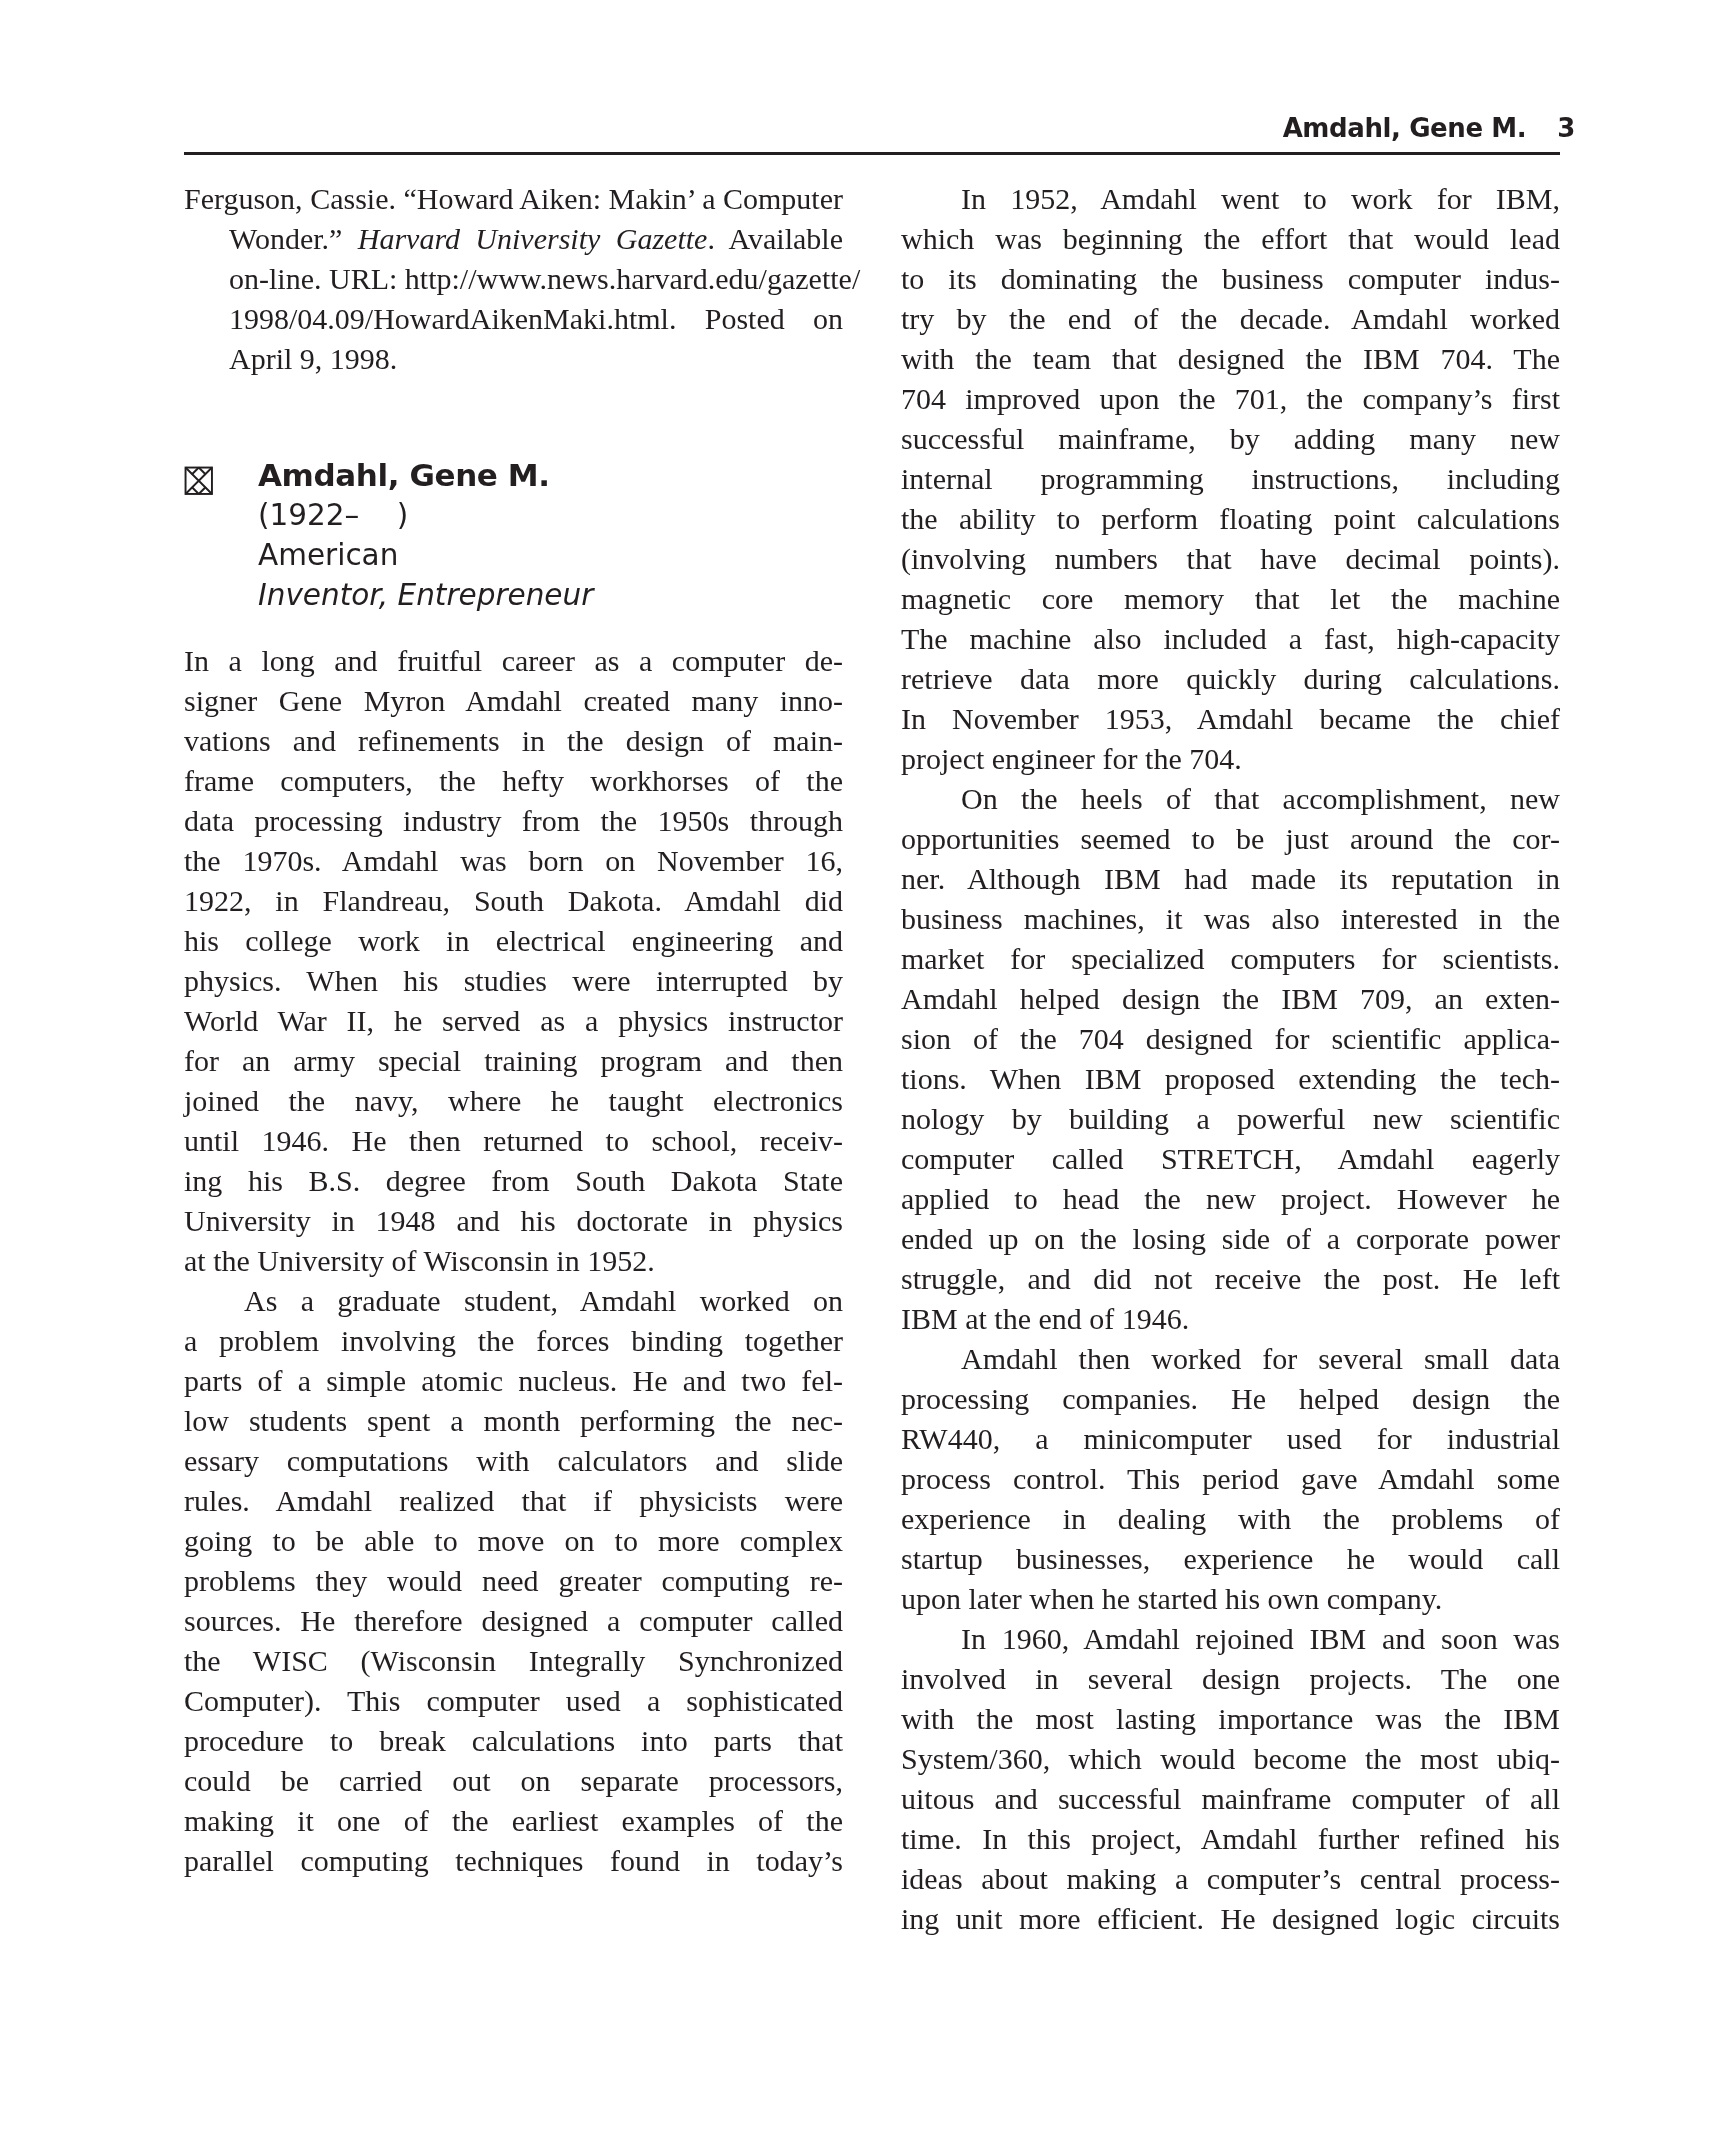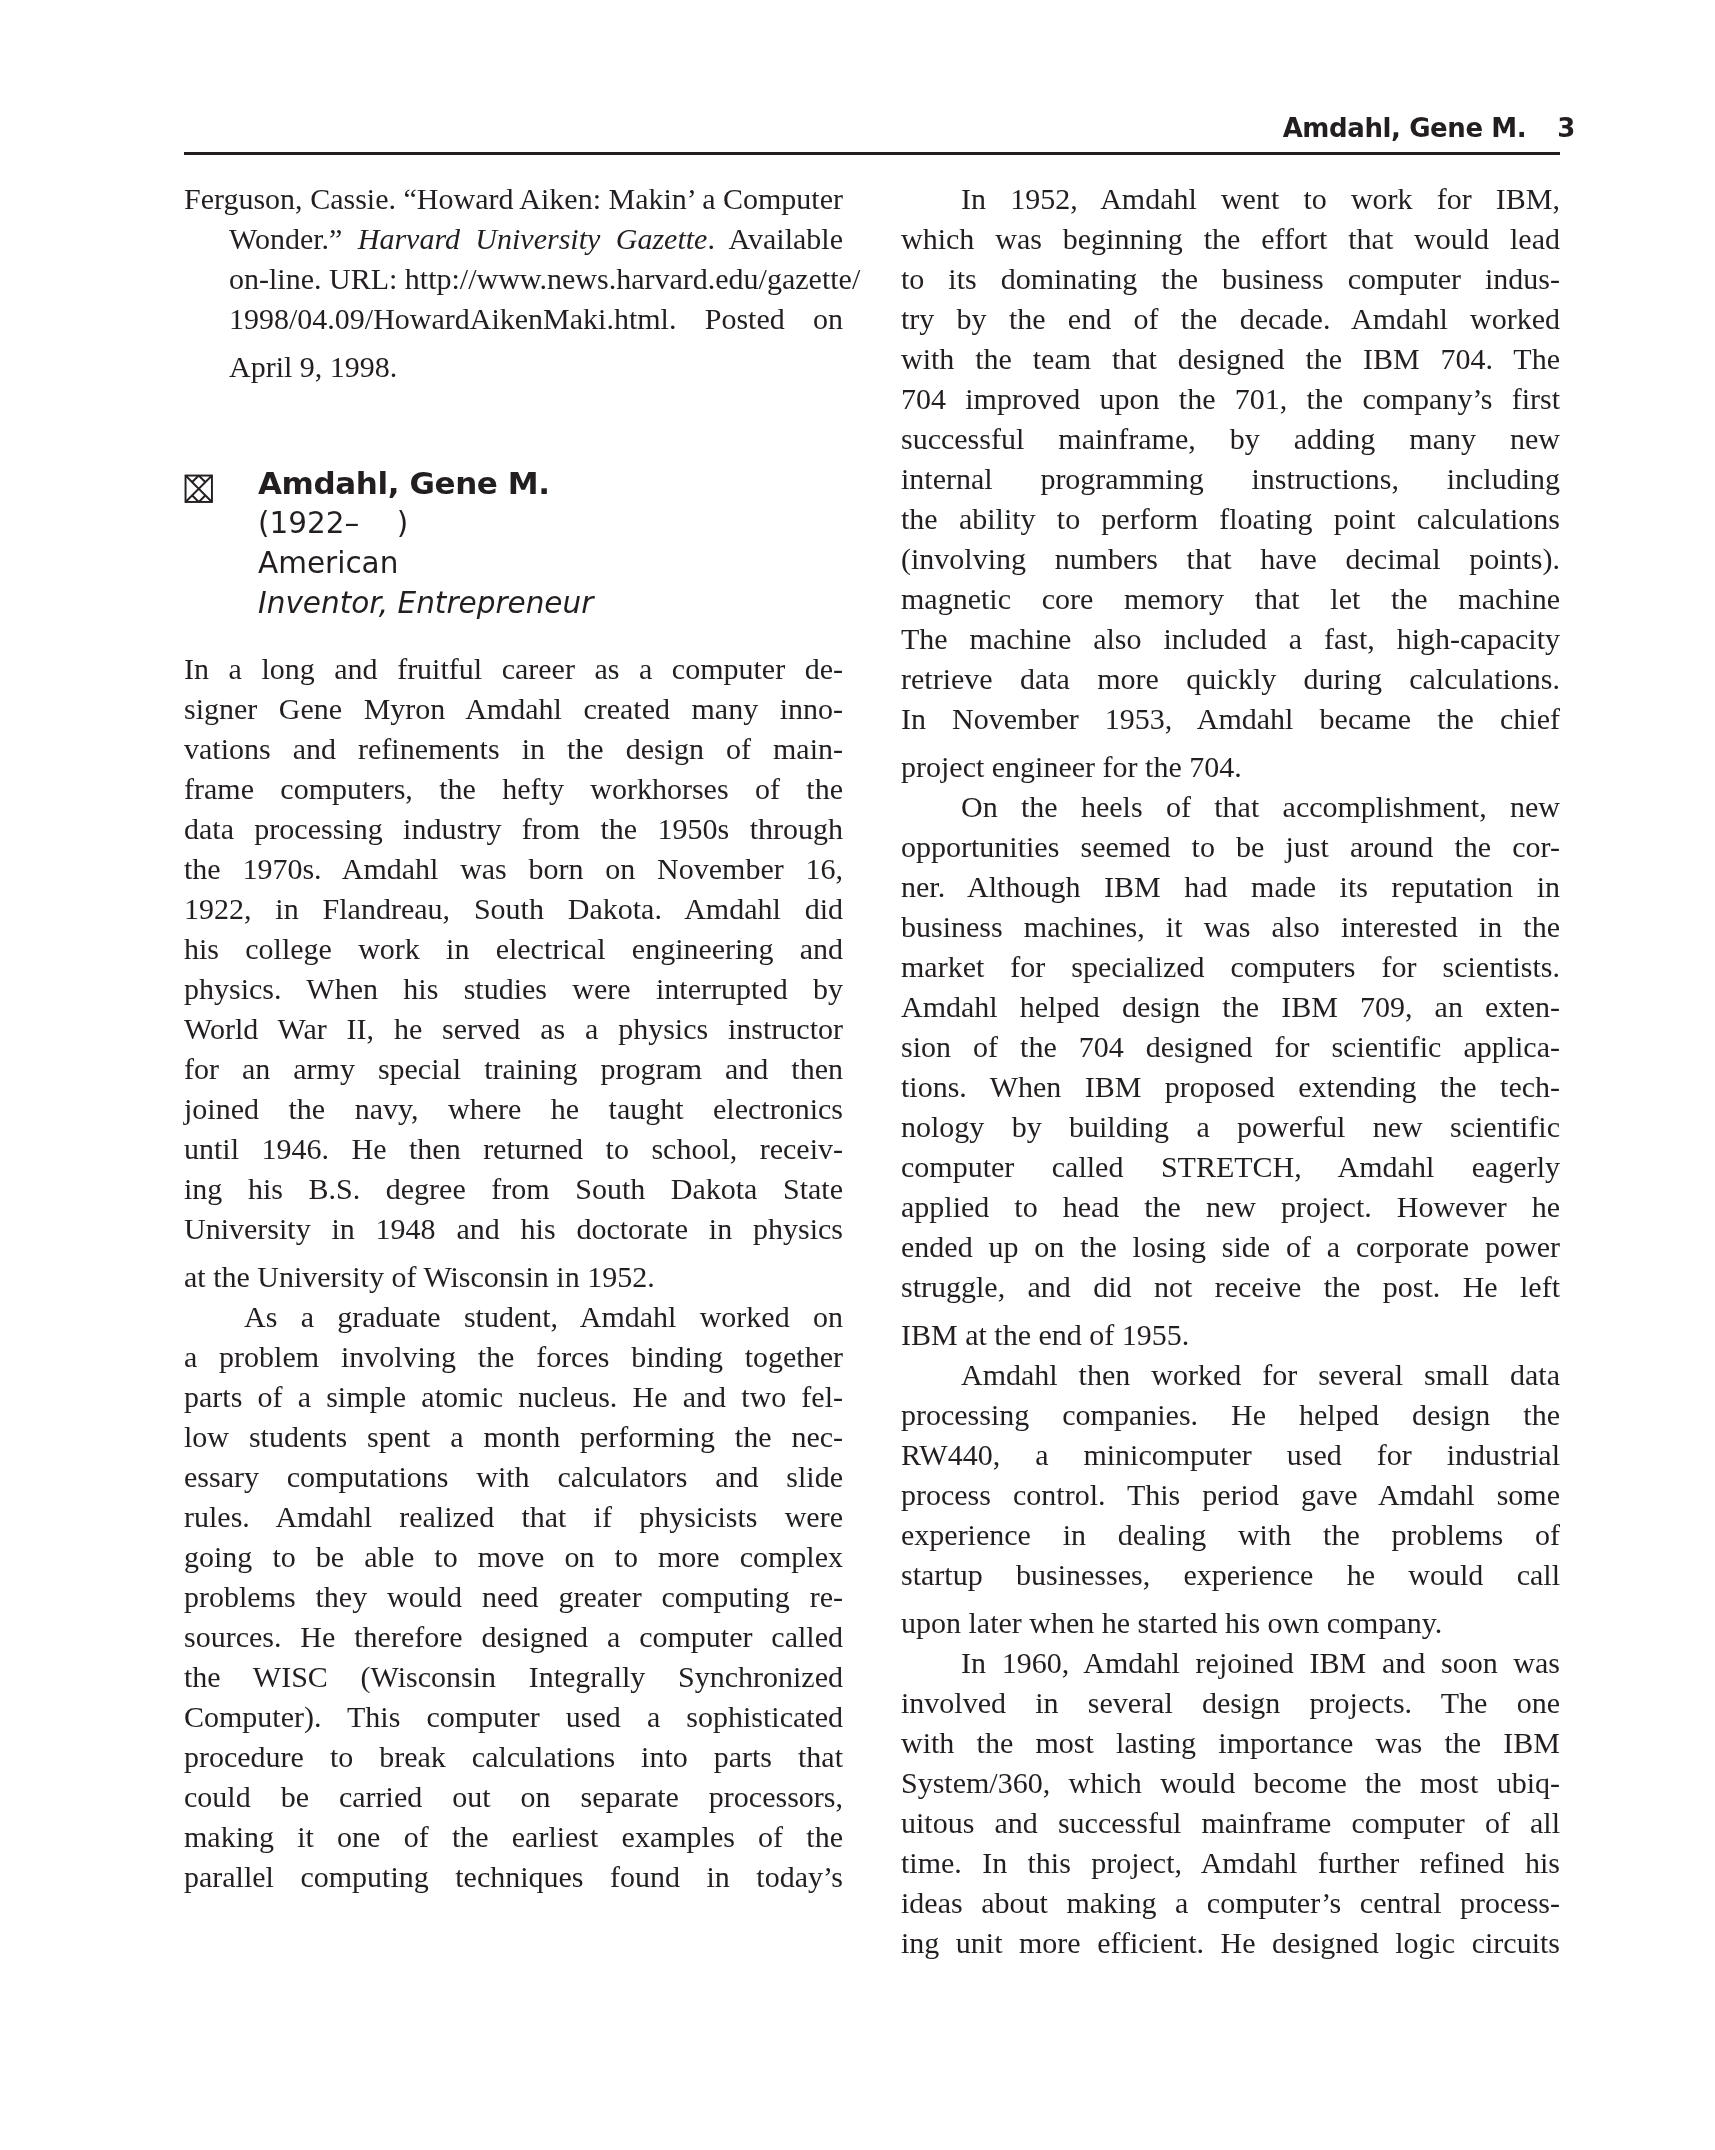--- a/index.html
+++ b/index.html
@@ -11,21 +11,21 @@
     }
     .running-head .pg { display: inline-block; margin-left: 31px; }
     .rule { position: absolute; left: 184px; width: 1376px; top: 152px; height: 3.1px; background: #231f20; }
 
     .col { position: absolute; top: 179px; width: 659px; font-family: "Liberation Serif", serif; font-size: 30px; }
     .col-left { left: 184px; }
     .col-right { left: 901px; }
 
     .line { display: block; height: 40px; line-height: 40px; white-space: nowrap;
             text-align: justify; text-align-last: justify; }
-    .line.last { text-align-last: left; margin-top: 8px; }
+    .line.last { text-align-last: left; }
     .line.indent { text-indent: 60px; }
     .line.hang { padding-left: 45px; }
     .gap { display: block; }
 
     .entry-head { position: relative; height: 161px; font-family: "DejaVu Sans", sans-serif; font-size: 29.5px; }
     .entry-icon { position: absolute; left: 0; top: 11px; width: 29.5px; height: 29.5px; }
     .entry-lines { position: absolute; left: 74px; top: 0; }
     .entry-lines .eline { display: block; height: 40px; line-height: 40px; white-space: nowrap; }
     .entry-name { font-weight: bold; font-size: 31px; letter-spacing: -0.4px; }
     .entry-role { font-style: italic; }
@@ -128,21 +128,21 @@
       <span class="line">business machines, it was also interested in the</span>
       <span class="line">market for specialized computers for scientists.</span>
       <span class="line">Amdahl helped design the IBM 709, an exten-</span>
       <span class="line">sion of the 704 designed for scientific applica-</span>
       <span class="line">tions. When IBM proposed extending the tech-</span>
       <span class="line">nology by building a powerful new scientific</span>
       <span class="line">computer called STRETCH, Amdahl eagerly</span>
       <span class="line">applied to head the new project. However he</span>
       <span class="line">ended up on the losing side of a corporate power</span>
       <span class="line">struggle, and did not receive the post. He left</span>
-      <span class="line last">IBM at the end of 1955.</span>
+      <span class="line last">IBM at the end of 1946.</span>
     </div>
   <div class="para">
       <span class="line indent">Amdahl then worked for several small data</span>
       <span class="line">processing companies. He helped design the</span>
       <span class="line">RW440, a minicomputer used for industrial</span>
       <span class="line">process control. This period gave Amdahl some</span>
       <span class="line">experience in dealing with the problems of</span>
       <span class="line">startup businesses, experience he would call</span>
       <span class="line last">upon later when he started his own company.</span>
     </div>

